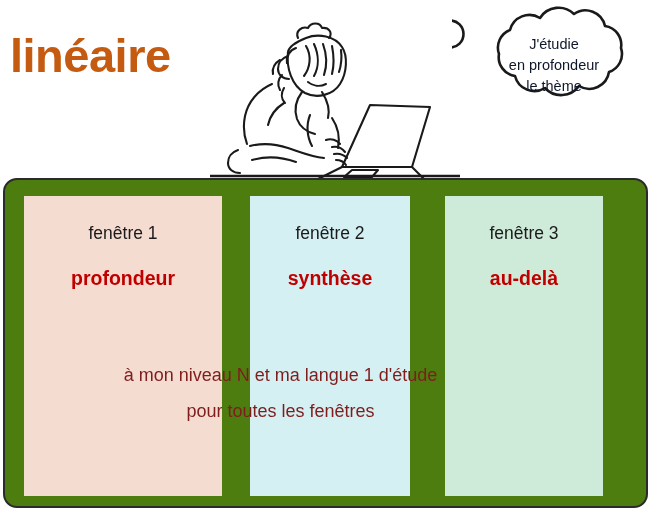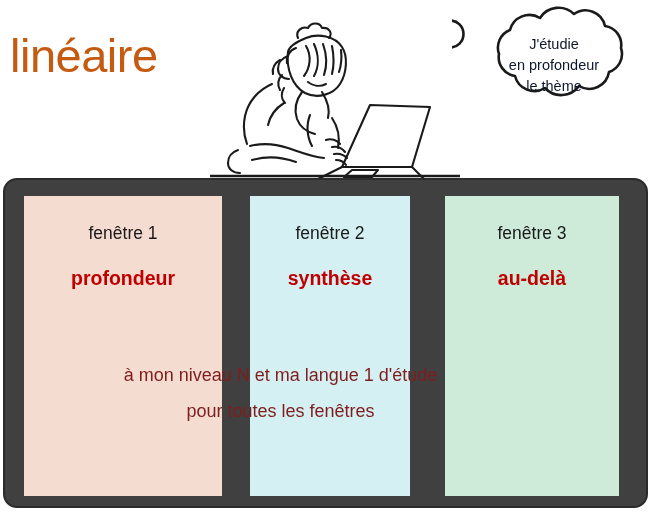--- a/index.html
+++ b/index.html
@@ -25,21 +25,21 @@
   }
   #mode-label {
     font-size: 21px;
     line-height: 26px;
     color: #1a1a1a;
     letter-spacing: 0.2px;
   }
   #mode-title {
     font-size: 47px;
     line-height: 52px;
-    font-weight: normal;
+    font-weight: bold;
     color: #C55A11;
     letter-spacing: -0.5px;
     margin-top: 2px;
   }
 
   
   #illustration {
     position: absolute;
     left: 210px;
     top: 0px;
@@ -71,31 +71,31 @@
   
   #panel-container {
     position: absolute;
     left: 3px;
     top: 178px;
     width: 645px;
     height: 330px;
     border: 2.5px solid #2b2b2b;
     border-radius: 14px;
     box-sizing: border-box;
-    background: #404040;
+    background: #4d7c0f;
   }
 
   .window-col {
     position: absolute;
     top: 16px;
     height: 300px;
   }
   #col-1 { left: 19px;  width: 198px; }
   #col-2 { left: 245px; width: 160px; }
-  #col-3 { left: 440px; width: 174px; }
+  #col-3 { left: 440px; width: 158px; }
 
   .col-head {
     text-align: center;
     font-size: 17.5px;
     line-height: 22px;
     color: #1a1a1a;
     margin-top: 26px;
   }
   .col-key {
     text-align: center;

